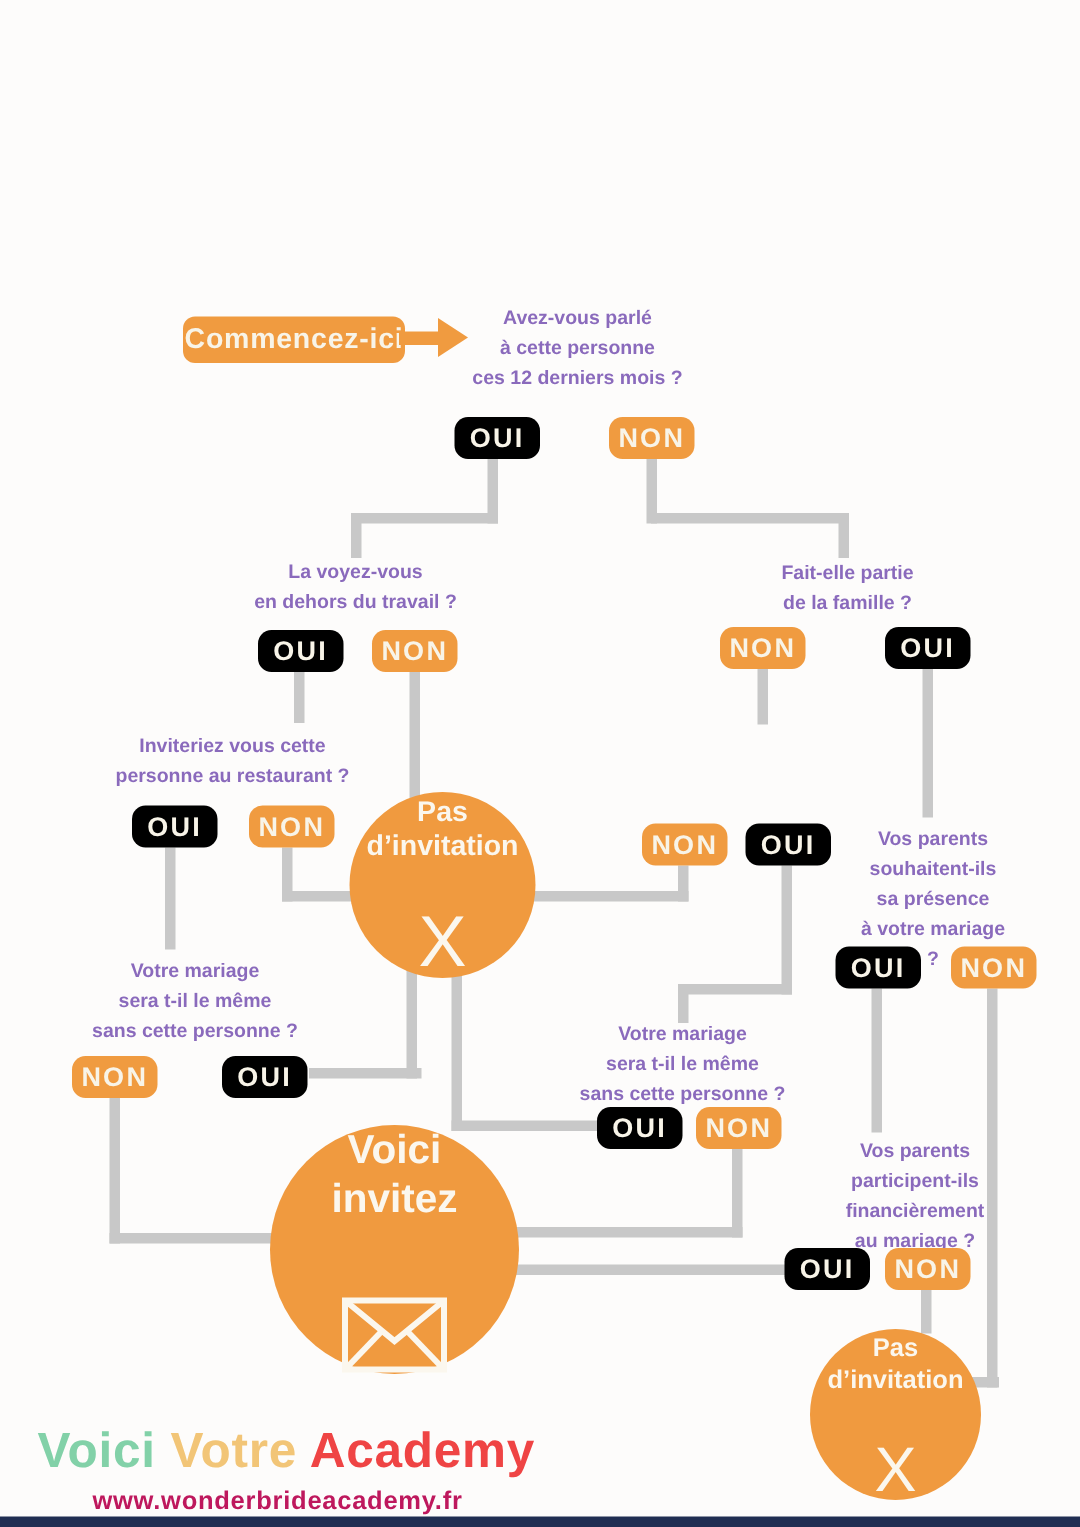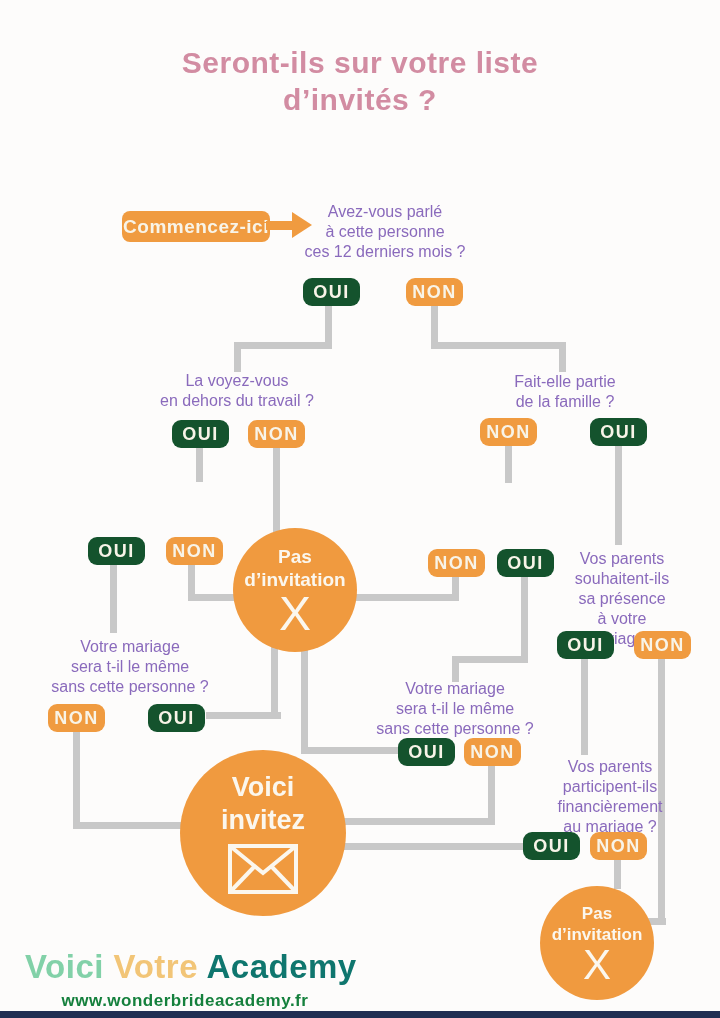--- a/index.html
+++ b/index.html
@@ -12,68 +12,68 @@
     color:#d28ca2;font-size:30px;line-height:37px;font-weight:600;
     white-space:pre-line;letter-spacing:.5px;
   }
   .subtitle{
     position:absolute;left:0;top:133px;width:720px;text-align:center;
     color:#5fc39c;font-size:19px;line-height:25px;font-weight:700;
     white-space:pre-line;
   }
   .q{
     position:absolute;transform:translateX(-50%);
-    color:#8a6abc;font-size:16px;line-height:20px;font-weight:400;
+    color:#8a6abc;font-size:13px;line-height:20px;font-weight:700;
     text-align:center;white-space:pre-line;
   }
   .btn{
     position:absolute;width:57px;height:28px;border-radius:9px;
     display:flex;align-items:center;justify-content:center;
     color:#f8f4e8;font-size:18px;font-weight:700;letter-spacing:1.5px;
   }
-  .btn.yes{background:#14532d;}
+  .btn.yes{background:#000000;}
   .btn.no{background:#f09b40;}
   .line{position:absolute;background:#c8c8c8;}
   .startbox{
     position:absolute;left:122px;top:211px;width:148px;height:31px;
     background:#f09b40;border-radius:8px;color:#f8f4e8;
     display:flex;align-items:center;justify-content:center;
     font-size:19px;font-weight:600;letter-spacing:.5px;
   }
   .arrow-shaft{position:absolute;left:266px;top:221px;width:28px;height:9px;background:#f09b40;}
   .arrow-head{
     position:absolute;left:292px;top:212px;width:0;height:0;
     border-top:13px solid transparent;border-bottom:13px solid transparent;
     border-left:20px solid #f09b40;
   }
   .circle{
     position:absolute;border-radius:50%;background:#f09a3f;color:#fbf7ee;
-    display:flex;flex-direction:column;align-items:center;justify-content:center;
+    display:flex;flex-direction:column;align-items:center;justify-content:space-between;
     text-align:center;
   }
   .circle .lbl{white-space:pre-line;font-weight:600;}
   .c-noinv1{left:233px;top:528px;width:124px;height:124px;}
   .c-noinv1 .lbl{font-size:19px;line-height:23px;margin-top:2px;}
   .c-noinv1 .xmark{font-size:48px;line-height:46px;font-weight:400;}
   .c-invite{left:180px;top:750px;width:166px;height:166px;}
   .c-invite .lbl{font-size:27px;line-height:33px;}
   .c-noinv2{left:540px;top:886px;width:114px;height:114px;}
   .c-noinv2 .lbl{font-size:17px;line-height:21px;margin-top:2px;}
   .c-noinv2 .xmark{font-size:42px;line-height:40px;font-weight:400;}
   .envelope{margin-top:6px;}
   .brand{
     position:absolute;left:25px;top:948px;font-size:33px;font-weight:600;
     letter-spacing:.5px;white-space:nowrap;
   }
   .brand .w1{color:#82d1a8;}
   .brand .w2{color:#f2c577;}
-  .brand .w3{color:#0f766e;}
+  .brand .w3{color:#ef4444;}
   .site-url{
     position:absolute;left:25px;top:991px;width:320px;text-align:center;
-    color:#15803d;font-size:17px;font-weight:600;letter-spacing:.5px;
+    color:#be185d;font-size:17px;font-weight:600;letter-spacing:.5px;
   }
   .navy-bar{position:absolute;left:0;top:1011px;width:720px;height:7px;background:#202e52;}
 </style>
 </head>
 <body>
 
 <div class="canvas">
 
   <div class="line" style="left:325px;top:305px;width:7px;height:44px"></div>
   <div class="line" style="left:234px;top:342px;width:98px;height:7px"></div>
@@ -100,34 +100,34 @@
   <div class="line" style="left:73px;top:822px;width:115px;height:7px"></div>
   <div class="line" style="left:206px;top:712px;width:75px;height:7px"></div>
   <div class="line" style="left:271px;top:645px;width:7px;height:74px"></div>
   <div class="line" style="left:301px;top:645px;width:7px;height:109px"></div>
   <div class="line" style="left:301px;top:747px;width:100px;height:7px"></div>
   <div class="line" style="left:488px;top:766px;width:7px;height:59px"></div>
   <div class="line" style="left:340px;top:818px;width:155px;height:7px"></div>
   <div class="line" style="left:340px;top:843px;width:185px;height:7px"></div>
   <div class="line" style="left:614px;top:859px;width:7px;height:30px"></div>
 
-  <div class="title">Seront-ils sur votre liste
-d’invités ?</div>
 
   <div class="startbox">Commencez-ici</div>
   <div class="arrow-shaft"></div>
   <div class="arrow-head"></div>
 
   <div class="q" style="left:385px;top:202px">Avez-vous parlé
 à cette personne
 ces 12 derniers mois ?</div>
   <div class="q" style="left:237px;top:371px">La voyez-vous
 en dehors du travail ?</div>
   <div class="q" style="left:565px;top:372px">Fait-elle partie
 de la famille ?</div>
+  <div class="q" style="left:155px;top:487px">Inviteriez vous cette
+personne au restaurant ?</div>
   <div class="q" style="left:622px;top:549px">Vos parents
 souhaitent-ils
 sa présence
 à votre mariage ?</div>
   <div class="q" style="left:130px;top:637px">Votre mariage
 sera t-il le même
 sans cette personne ?</div>
   <div class="q" style="left:455px;top:679px">Votre mariage
 sera t-il le même
 sans cette personne ?</div>

